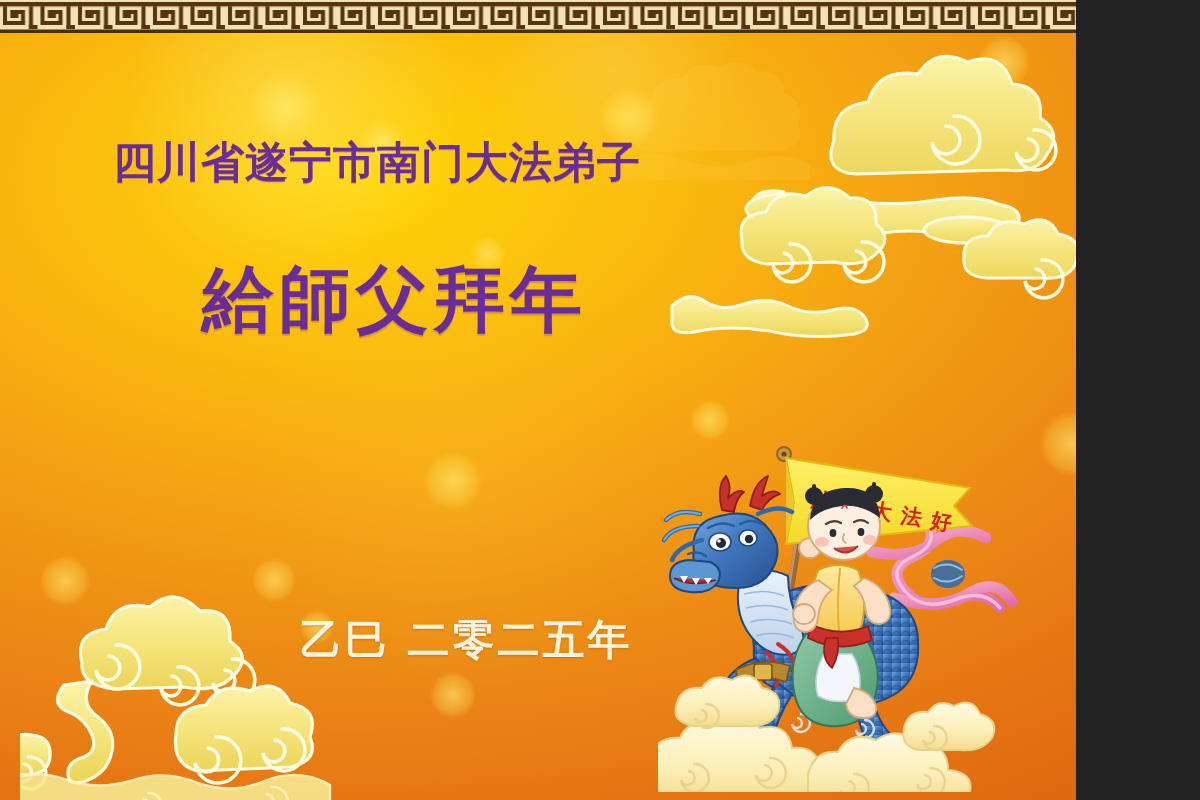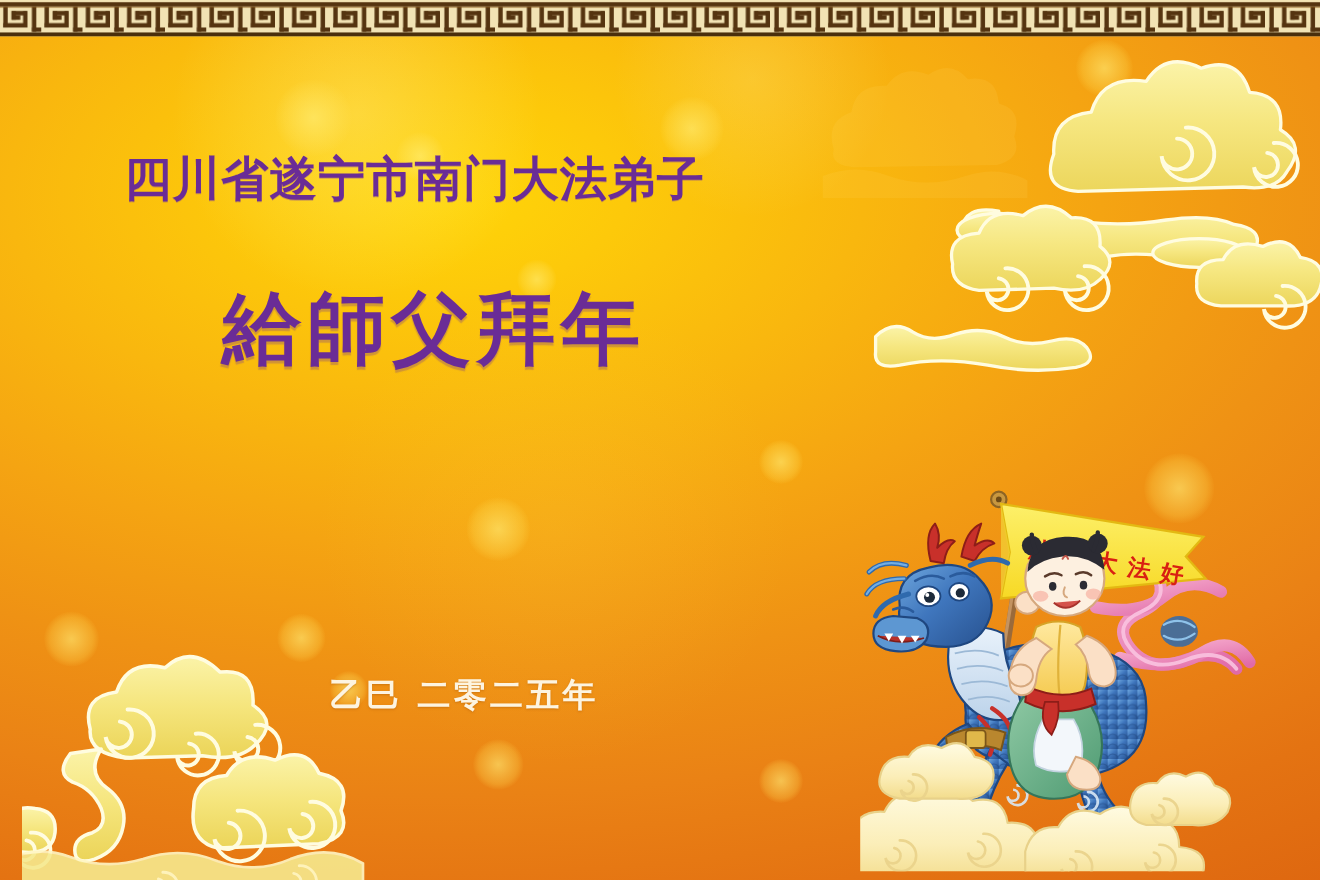--- a/index.html
+++ b/index.html
@@ -3,21 +3,21 @@
 <meta charset="utf-8">
 <style>
   html, body {
     margin: 0;
     padding: 0;
     background: #222;
   }
 
   #card {
     position: relative;
-    width: 1200px;
+    width: 1076px;
     height: 800px;
     overflow: hidden;
     font-family: "DejaVu Sans", sans-serif;
     
     background:
       radial-gradient(ellipse 120% 95% at 33% 22%,
         #ffd608 0%,
         #fdc90a 12%,
         #f9b70e 27%,
         #f5a412 42%,
@@ -99,21 +99,21 @@
     letter-spacing: 5px;
     text-shadow: 0 2px 1px rgba(110,50,150,.30);
   }
   #greeting .g-line-1 { padding-left: 92px; }
   #greeting .g-line-2 { padding-left: 4px; }
 
   #date-line {
     position: absolute;
     left: 300px;
     top: 612px;
-    font-size: 30px;
+    font-size: 42px;
     letter-spacing: 3px;
     color: #fdf4e0;
     text-shadow: 0 1px 2px rgba(150,70,0,.35);
   }
 
   
   #illustration {
     position: absolute;
     right: 58px;
     bottom: 8px;

